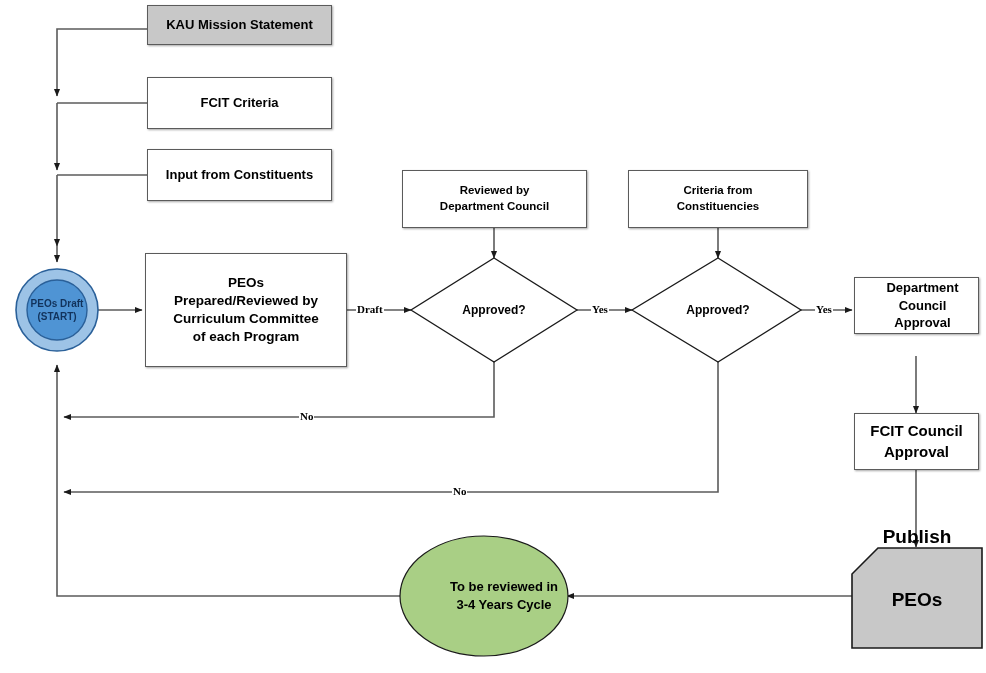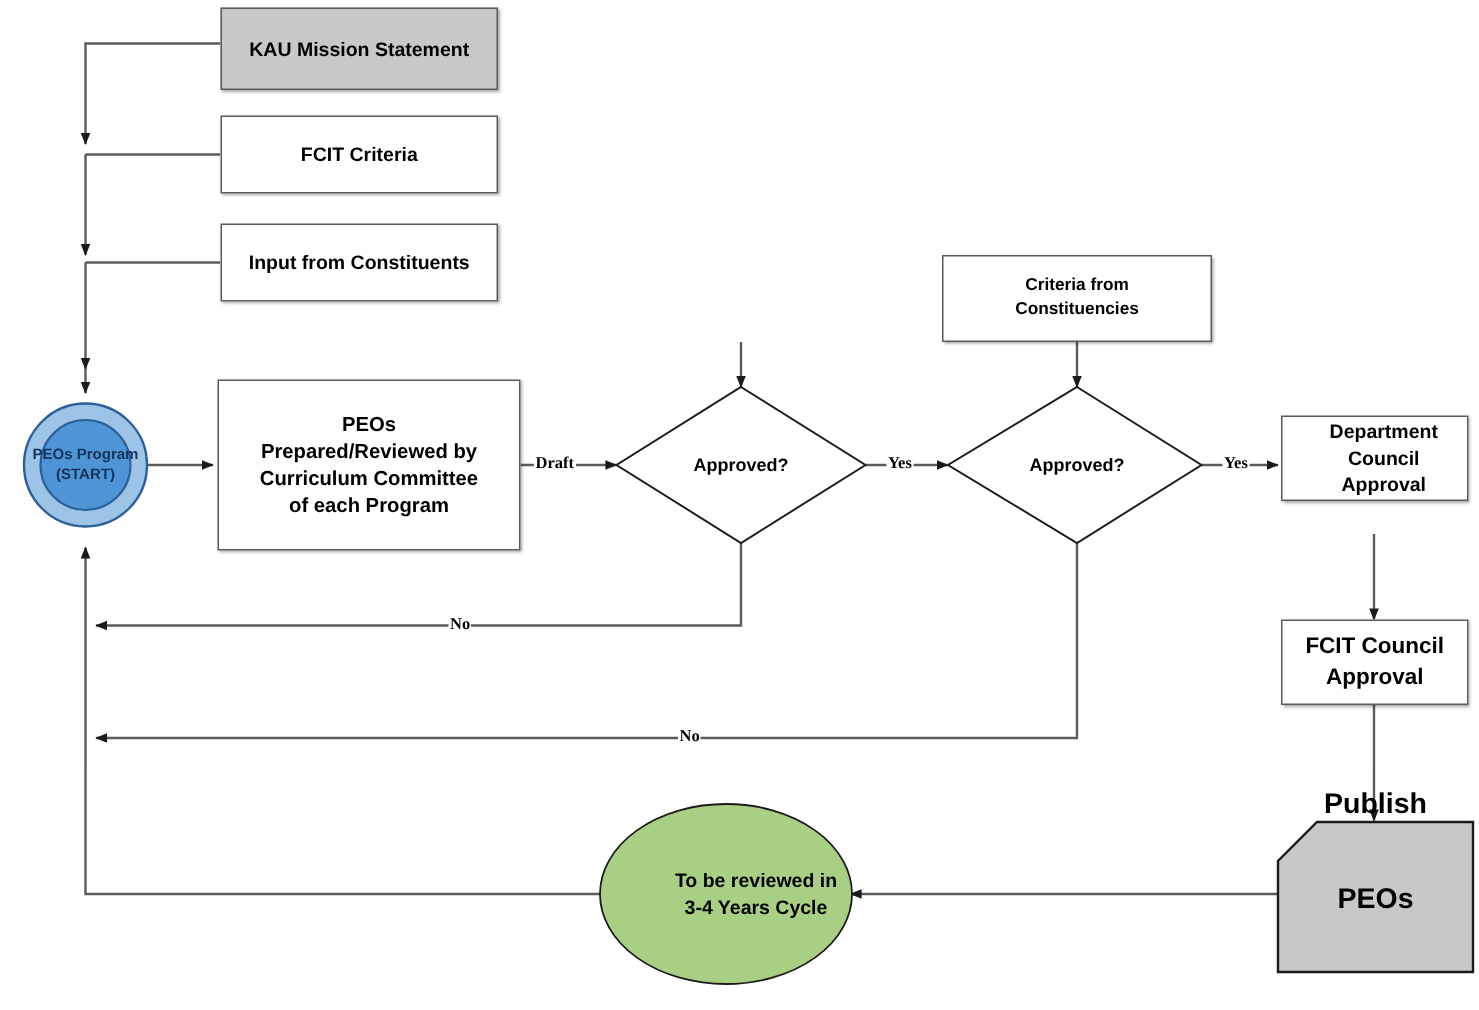--- a/index.html
+++ b/index.html
@@ -141,44 +141,48 @@
     <g>
       <circle cx="57" cy="310" r="41" fill="#9dc3e6" stroke="#2a6099" stroke-width="1.6"></circle>
       <circle cx="57" cy="310" r="30" fill="#4f94d4" stroke="#2a6099" stroke-width="1.4"></circle>
     </g>
 
     <ellipse cx="484" cy="596" rx="84" ry="60" fill="#a9cf85" stroke="#1a1a1a" stroke-width="1.2"></ellipse>
 
     <polygon points="878,548 982,548 982,648 852,648 852,574" fill="#c8c8c8" stroke="#1a1a1a" stroke-width="1.6"></polygon>
   </svg>
 
-  <div class="node box filled" style="left:147px; top:5px; width:185px; height:55px; font-size:13px;text-align:right;">
+  <div class="node box filled" style="left:147px; top:5px; width:185px; height:40px; font-size:13px;text-align:right;">
     <span>KAU Mission Statement</span>
   </div>
 
   <div class="node box" style="left:147px; top:77px; width:185px; height:52px; font-size:13px;">
     <span>FCIT Criteria</span>
   </div>
 
   <div class="node box" style="left:147px; top:149px; width:185px; height:52px; font-size:13px;">
     <span>Input from Constituents</span>
   </div>
 
   <div class="node start-node" style="left:17px; top:286px; width:80px; height:48px; flex-direction:column;">
-    <span class="start-label">PEOs Program</span>
+    <span class="start-label">PEOs Draft</span>
     <span class="start-label">(START)</span>
   </div>
 
   <div class="node box" style="left:145px; top:253px; width:202px; height:114px; font-size:13.5px; flex-direction:column;">
     <span>PEOs</span>
     <span>Prepared/Reviewed by</span>
     <span>Curriculum Committee</span>
     <span>of each Program</span>
   </div>
 
+  <div class="node box" style="left:402px; top:170px; width:185px; height:58px; font-size:11.5px; flex-direction:column;">
+    <span>Reviewed by</span>
+    <span>Department Council</span>
+  </div>
 
   <div class="node box" style="left:628px; top:170px; width:180px; height:58px; font-size:11.5px; flex-direction:column;">
     <span>Criteria from</span>
     <span>Constituencies</span>
   </div>
 
   <div class="diamond-label" style="left:456px; top:303px; width:76px; text-align:center;">Approved?</div>
 
   <div class="diamond-label" style="left:680px; top:303px; width:76px; text-align:center;">Approved?</div>
 

